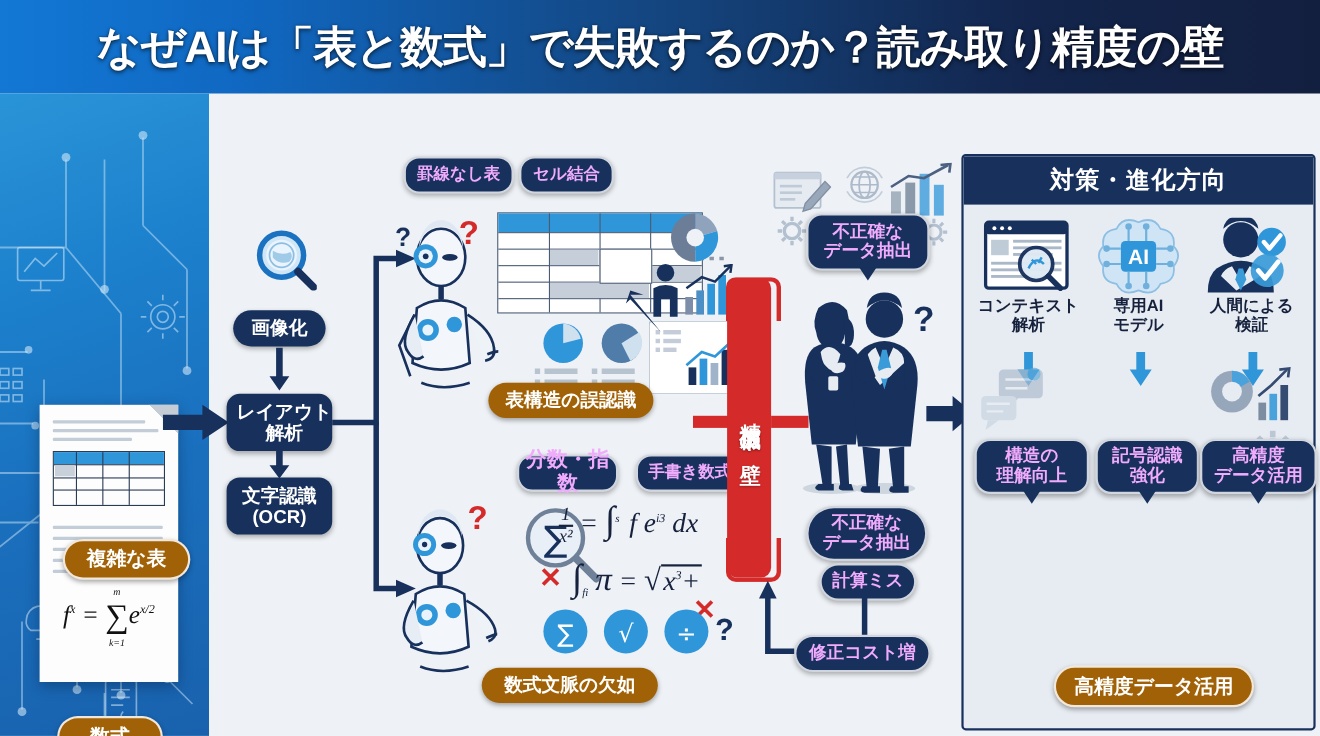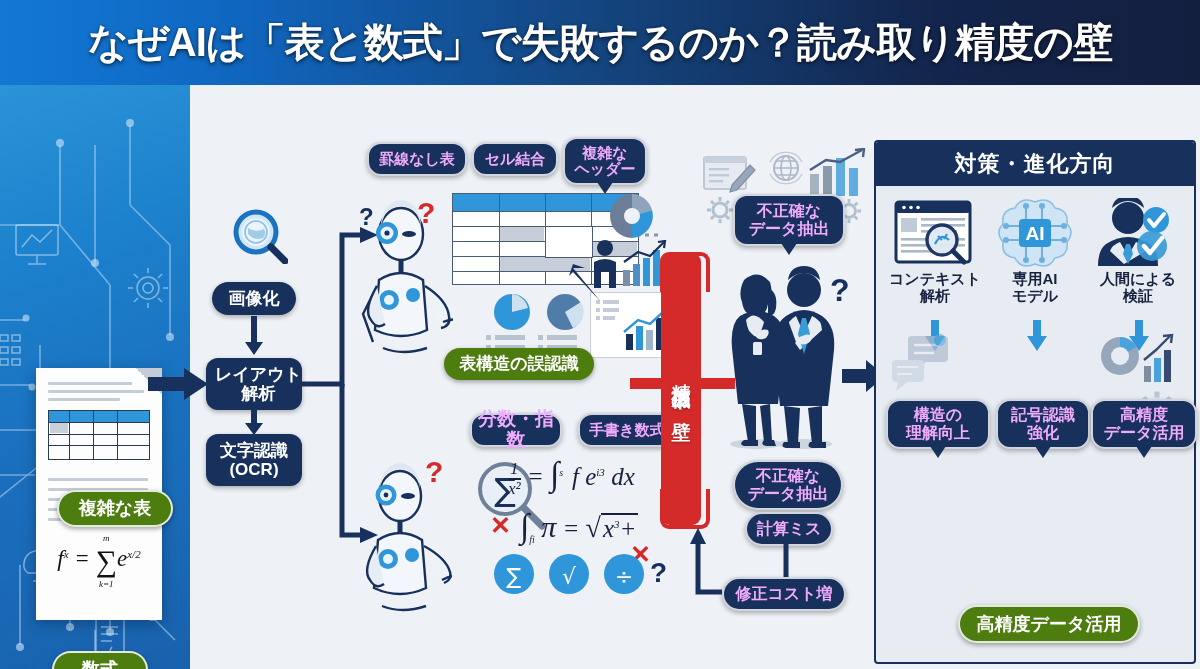--- a/index.html
+++ b/index.html
@@ -33,21 +33,21 @@
   #doc-table .hl{position:absolute;left:0;width:100%;height:1px;background:#2a3b55;}
   #doc-table .cellg{position:absolute;background:#c8d0da;}
   #doc-formula{position:absolute;left:0;top:176px;width:126px;text-align:center;
     font-family:"Liberation Serif","DejaVu Serif",serif;font-style:italic;color:#111;font-size:23px;}
   #doc-formula .sum{font-size:30px;font-style:normal;position:relative;display:inline-block;vertical-align:middle;}
   #doc-formula sup{font-size:11px;}
   #doc-formula .lim{position:absolute;left:50%;transform:translateX(-50%);font-size:9px;font-style:italic;}
   #doc-formula .lim.top{top:-11px;}
   #doc-formula .lim.bot{bottom:-11px;}
 
-  .pill{position:absolute;background:#4d7c0f;color:#fff;border-radius:999px;
+  .pill{position:absolute;background:#a16207;color:#fff;border-radius:999px;
     display:flex;align-items:center;justify-content:center;text-align:center;
     font-weight:bold;line-height:1.12;box-shadow:0 2px 5px rgba(0,0,0,.35);
     border:2px solid rgba(255,255,255,.85);}
   .pill.noborder{border:none;}
 
   #pill-table{left:57px;top:393px;width:112px;height:33px;font-size:18px;margin-top:12px;}
   #pill-formula{left:52px;top:566px;width:92px;height:33px;font-size:18px;}
 
   
   #arrow-main{position:absolute;left:148px;top:366px;width:62px;height:36px;}
@@ -265,27 +265,20 @@
 
   <svg style="position:absolute;left:300px;top:205px;width:80px;height:360px;">
     <path d="M2 179 L42 179 L42 30 L64 30" fill="none" stroke="#17305c" stroke-width="5"></path>
     <path d="M42 179 L42 330 L64 330" fill="none" stroke="#17305c" stroke-width="5"></path>
     <path d="M60 22 L78 30 L60 38 Z" fill="#17305c"></path>
     <path d="M60 322 L78 330 L60 338 Z" fill="#17305c"></path>
   </svg>
 
   <div class="bubble" id="b-noline">罫線なし表</div>
   <div class="bubble" id="b-merge">セル結合</div>
-  <div class="bubble" id="b-header">
-    <div>
-      <div>複雑な</div>
-      <div>ヘッダー</div>
-    </div>
-    <span class="tail"></span>
-  </div>
 
   <svg class="robot" style="left:357px;top:198px;width:96px;height:160px;" viewBox="0 0 96 160">
     <ellipse cx="44" cy="36" rx="22" ry="26" fill="#f3f6fa" stroke="#17305c" stroke-width="2.4"></ellipse>
     <path d="M24 28 a20 26 0 0 1 40 0 q-4 -20 -20 -20 q-16 0 -20 20 z" fill="#dfe8f2"></path>
     <circle cx="30" cy="35" r="11" fill="#2f96d9"></circle>
       <circle cx="30" cy="35" r="6.5" fill="#e8f3fb"></circle>
       <circle cx="30" cy="35" r="2.6" fill="#17305c"></circle>
     <ellipse cx="52" cy="36" rx="7" ry="3" fill="#17305c"></ellipse>
     <path d="M44 62 L44 74" stroke="#17305c" stroke-width="5"></path>
     <path d="M22 82 q22 -14 44 0 L70 132 q-26 12 -52 0 Z" fill="#f3f6fa" stroke="#17305c" stroke-width="2.4"></path>
@@ -436,20 +429,21 @@
   <svg style="position:absolute;left:492px;top:551px;width:160px;height:46px;" viewBox="0 0 160 46">
     <circle cx="22" cy="23" r="20" fill="#2f96d9"></circle>
     <circle cx="77" cy="23" r="20" fill="#2f96d9"></circle>
     <circle cx="132" cy="23" r="20" fill="#2f96d9"></circle>
     <text x="22" y="33" font-size="22" text-anchor="middle" fill="#fff" font-family="DejaVu Sans, sans-serif">∑</text>
     <text x="77" y="33" font-size="22" text-anchor="middle" fill="#fff" font-family="DejaVu Sans, sans-serif">√</text>
     <text x="132" y="33" font-size="22" text-anchor="middle" fill="#fff" font-family="DejaVu Sans, sans-serif">÷</text>
   </svg>
   <div class="qmark" style="left:650px;top:557px;font-size:28px;color:#17305c;">?</div>
 
+  <div class="pill noborder" id="cap-math">数式文脈の欠如</div>
 
   <div class="wall-brk" id="wall-brk-top"></div>
   <div class="wall-brk" id="wall-brk-bot"></div>
   <div id="wall-stem2"></div>
   <div id="wall">
     <div id="wall-label">精度低下の壁</div>
   </div>
   <div id="wall-stem"></div>
 
   <svg class="deco" style="left:702px;top:155px;width:54px;height:40px;" viewBox="0 0 54 40">

